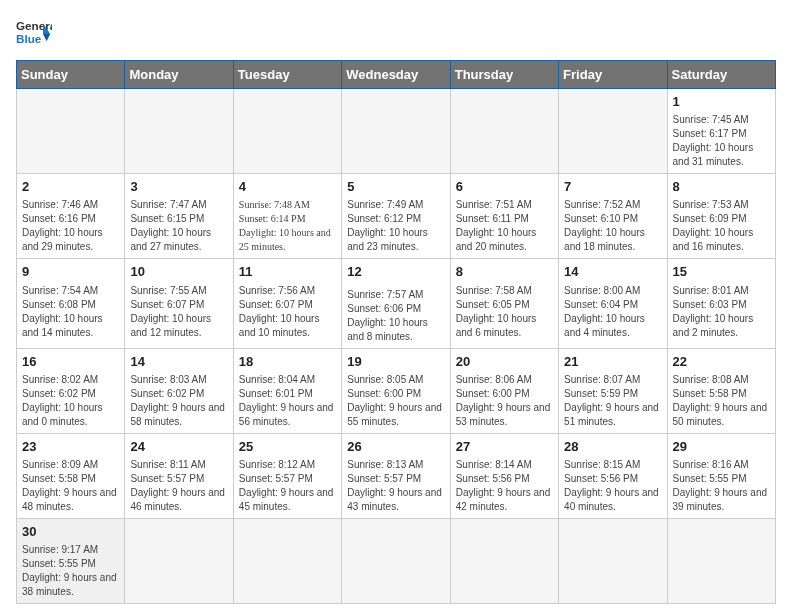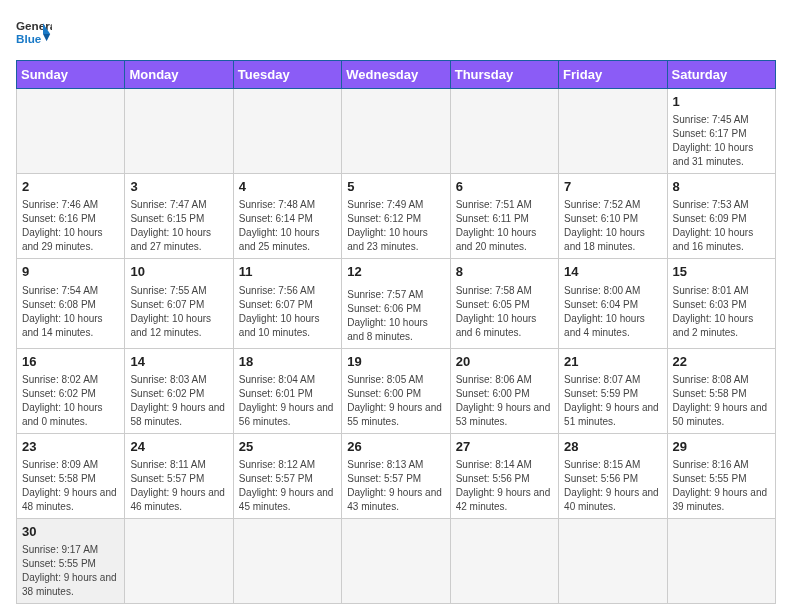--- a/index.html
+++ b/index.html
@@ -36,21 +36,21 @@
     .location-title {
       font-size: 15px;
       color: #444;
     }
     .calendar {
       width: 100%;
       border-collapse: collapse;
       border: 1px solid #ccc;
     }
     .calendar th {
-      background: #8b5cf6;
+      background: #737373;
       color: #fff;
       font-size: 13px;
       font-weight: bold;
       padding: 6px 4px;
       text-align: left;
       border: 1px solid #1a5fa0;
     }
     .calendar td {
       border: 1px solid #ccc;
       vertical-align: top;
@@ -130,21 +130,21 @@
 Daylight: 10 hours and 29 minutes.</div>
         </td>
         <td>
           <span class="day-number">3</span>
           <div class="day-info" style="white-space: pre-line;">Sunrise: 7:47 AM
 Sunset: 6:15 PM
 Daylight: 10 hours and 27 minutes.</div>
         </td>
         <td>
           <span class="day-number">4</span>
-          <div class="day-info" style="white-space: pre-line;">Sunrise: 7:48 AM
+          <div class="day-info" style="white-space: pre-line; font-family: Liberation Serif, serif;">Sunrise: 7:48 AM
 Sunset: 6:14 PM
 Daylight: 10 hours and 25 minutes.</div>
         </td>
         <td>
           <span class="day-number">5</span>
           <div class="day-info" style="white-space: pre-line;">Sunrise: 7:49 AM
 Sunset: 6:12 PM
 Daylight: 10 hours and 23 minutes.</div>
         </td>
         <td>

